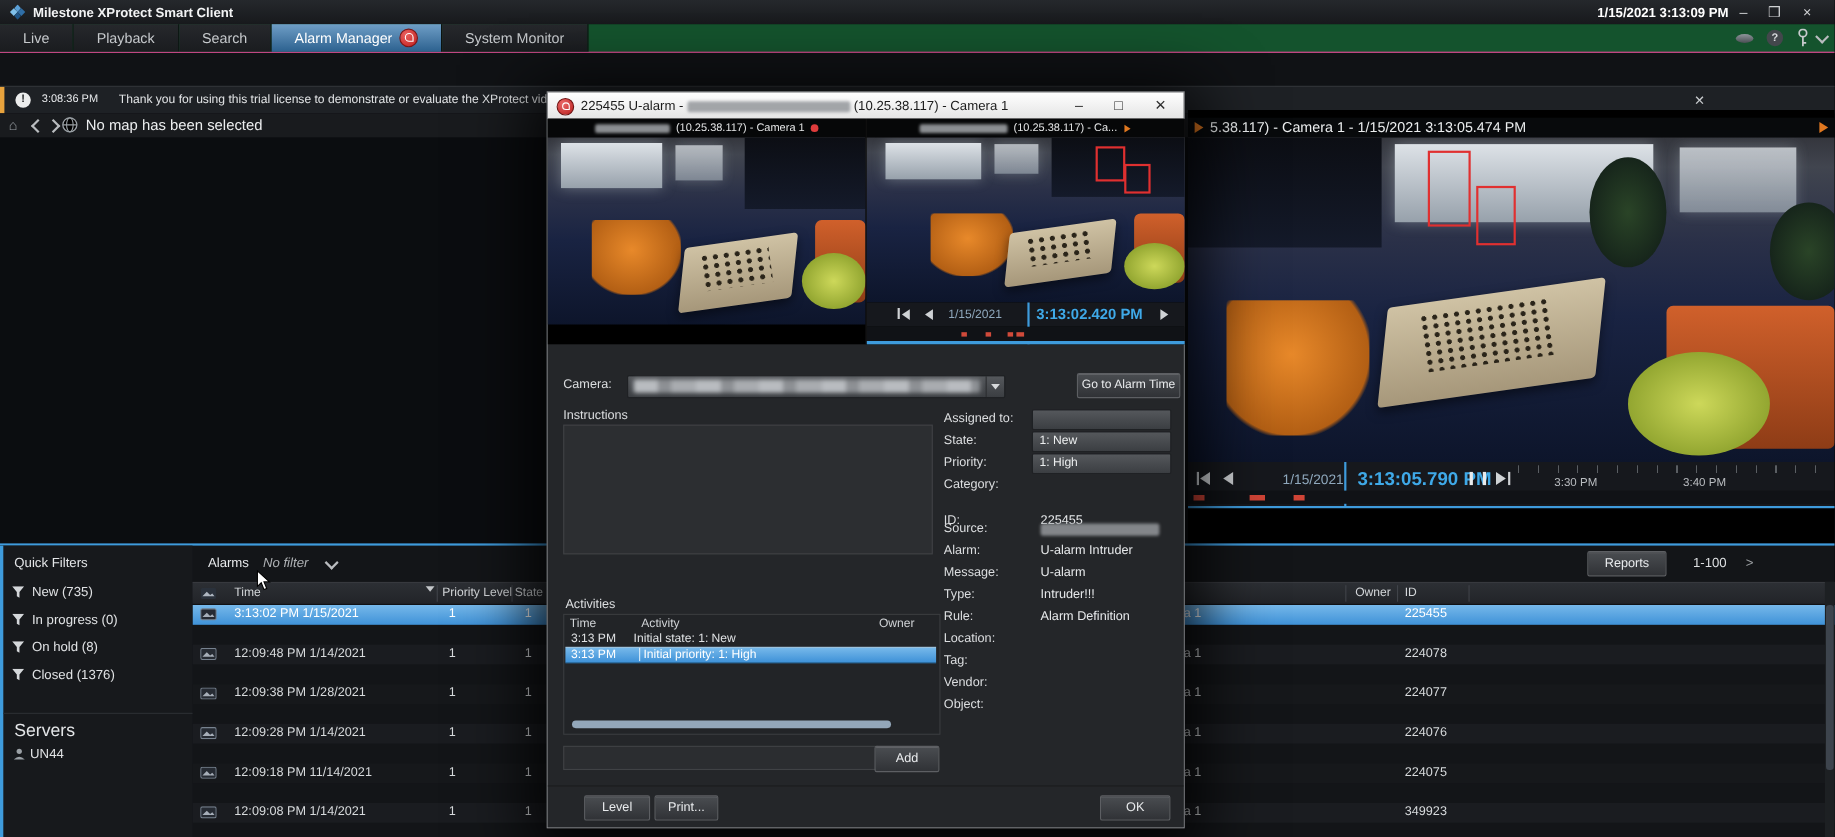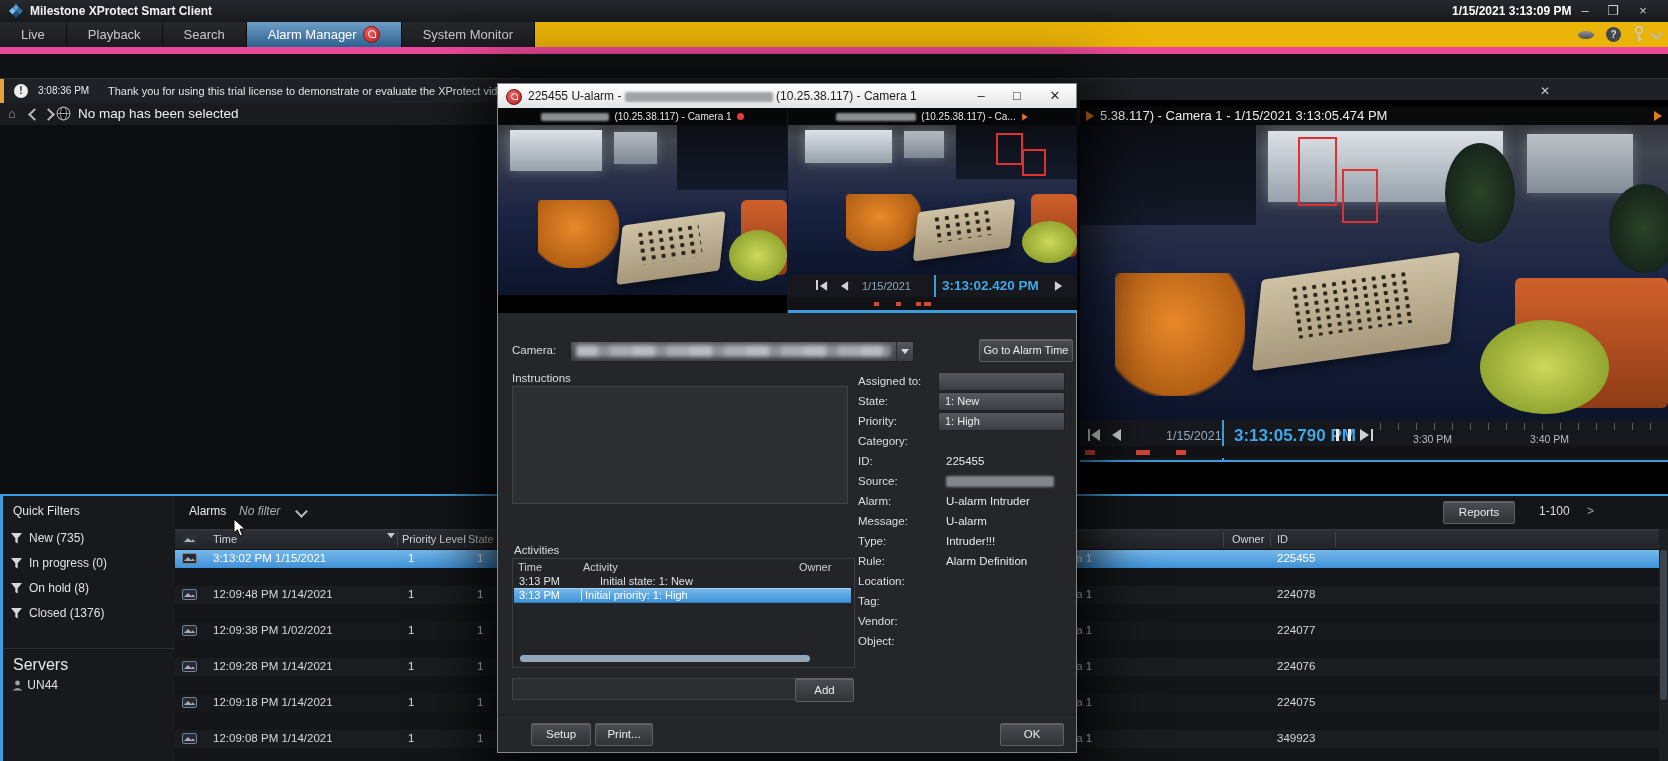--- a/index.html
+++ b/index.html
@@ -7,21 +7,21 @@
   #stage{position:relative;width:1668px;height:761px;overflow:hidden;background:#101215;color:#d8dadc;font-size:12px;}
 
   
   .titlebar{position:absolute;left:0;top:0;width:100%;height:22px;background:linear-gradient(#25282c,#17191c);border-bottom:1px solid #0a0b0c;}
   .app-title{position:absolute;left:30px;top:4px;font-size:12px;font-weight:bold;color:#f2f3f4;}
   .logo{position:absolute;left:9px;top:4px;width:14px;height:14px;}
   .clock{position:absolute;left:1452px;top:4px;font-size:12px;font-weight:bold;color:#fff;}
   .wbtn{position:absolute;top:0;width:26px;height:21px;text-align:center;line-height:21px;color:#cfd1d3;font-size:13px;cursor:default;}
 
   
-  .tabbar{position:absolute;left:0;top:22px;width:100%;height:25px;background:#eab308;display:flex;border-bottom:7px solid #ec4899;}
+  .tabbar{position:absolute;left:0;top:22px;width:100%;height:25px;background:#14532d;display:flex;border-bottom:1px solid #ec4899;}
   .tab{padding:0 21px;line-height:25px;font-size:13px;color:#c6c9cc;background:linear-gradient(#26282c,#1a1c1f);border-right:1px solid #0b0c0e;display:flex;align-items:center;gap:6px;}
   .tab.active{background:linear-gradient(#6f9ec6,#2c618f);color:#fff;}
   .tab-badge{display:none;width:15px;height:15px;border-radius:50%;background:radial-gradient(circle at 35% 30%,#e9605f,#c01e1d);border:1px solid #7e1414;position:relative;}
   .tab-badge.show{display:inline-block;}
   .tab-badge::after{content:"";position:absolute;left:4px;top:3px;width:6px;height:6px;border:1.5px solid #fff;border-radius:50% 50% 0 50%;}
   .oval-icon{position:absolute;left:1578px;top:9px;width:16px;height:8px;border-radius:50%;background:linear-gradient(#8e949a,#4a4f54);}
   .help-icon{position:absolute;left:1606px;top:5px;width:15px;height:15px;border-radius:50%;background:#43474c;color:#d9dbdd;font-size:10px;font-weight:bold;text-align:center;line-height:15px;}
   .key-icon{position:absolute;left:1633px;top:4px;}
   .chev{display:inline-block;width:7px;height:7px;border-right:2px solid #b9bcbf;border-bottom:2px solid #b9bcbf;}
   .chev.down{transform:rotate(45deg);}
@@ -162,21 +162,21 @@
   .fld-redact{display:none;}
   .fld-redact.show{display:block;position:absolute;left:88px;top:4px;width:108px;height:11px;background:#8e9195;border-radius:2px;filter:blur(1.3px);opacity:.9;}
   .fld-value{position:absolute;left:88px;top:3px;font-size:11.5px;color:#e6e8ea;white-space:nowrap;}
   .act-label{position:absolute;left:16px;top:436px;font-size:11.5px;color:#dcdee0;}
   .act-box{position:absolute;left:14px;top:450px;width:341px;height:108px;background:#222427;border:1px solid #3b3d40;}
   .act-hrow{position:absolute;left:0;top:2px;width:100%;height:14px;}
   .act-hrow span{position:absolute;font-size:11px;color:#d0d3d6;}
   .act-row{position:absolute;left:1px;width:337px;height:13px;font-size:11px;color:#dfe1e3;}
   .act-row span{position:absolute;top:0;white-space:nowrap;}
   .act-row.sel{background:linear-gradient(#76b8ea,#3f92d8);color:#fff;border-top:1px solid #a8d2f0;border-bottom:1px solid #2f7cba;}
-  .act-t{left:5px;} .act-a{left:86px;} .act-o{left:286px;}
+  .act-t{left:5px;} .act-a{left:62px;} .act-o{left:286px;}
   .act-row.sel .act-a{border-left:1px solid #d8ecfa;padding-left:3px;left:67px;}
   .act-row.sel .act-o{border-left:1px solid #d8ecfa;padding-left:3px;left:283px;}
   .act-scroll{position:absolute;left:7px;bottom:5px;width:290px;height:7px;background:#93a7ba;border-radius:4px;}
   .cmt-input{position:absolute;left:14px;top:570px;width:276px;height:20px;background:#2b2d30;border:1px solid #404245;color:#e6e8ea;font-size:11px;padding:0 4px;}
   .add-btn{position:absolute;left:297px;top:570px;width:57px;height:22px;line-height:22px;}
   .dlg-footdiv{position:absolute;left:0;top:606px;width:100%;height:1px;background:#1a1b1d;}
   .help-btn{position:absolute;left:33px;top:615px;width:58px;height:21px;line-height:21px;}
   .print-btn{position:absolute;left:97px;top:615px;width:56px;height:21px;line-height:21px;}
   .ok-btn{position:absolute;left:502px;top:615px;width:62px;height:21px;line-height:21px;}
 
@@ -407,21 +407,21 @@
             <span class="c-src">HikvisionGeneric (10.25.38.117) - Camera 1</span>
             <span class="c-owner"></span>
             <span class="c-id">224078</span>
           </div>
 
           <div class="arow" style="top: 36px;">
             <svg class="snap-icon" width="15" height="11" viewBox="0 0 15 11">
               <rect x="0.5" y="0.5" width="14" height="10" rx="1.5" fill="#262b33" stroke="#77828f" stroke-width="1"></rect>
               <path d="M2,8 L6,4 L9,7 L11,5.5 L13,8 Z" fill="#a6aeb8"></path>
             </svg>
-            <span class="c-time">12:09:38 PM 1/02/2021</span>
+            <span class="c-time">12:09:38 PM 1/28/2021</span>
             <span class="c-pri">1</span>
             <span class="c-state">1</span>
             <span class="c-sname">New</span>
             <span class="c-msg">U-alarm</span>
             <span class="c-src">HikvisionGeneric (10.25.38.117) - Camera 1</span>
             <span class="c-owner"></span>
             <span class="c-id">224077</span>
           </div>
 
           <div class="arow" style="top: 54px;">
@@ -437,21 +437,21 @@
             <span class="c-src">HikvisionGeneric (10.25.38.117) - Camera 1</span>
             <span class="c-owner"></span>
             <span class="c-id">224076</span>
           </div>
 
           <div class="arow" style="top: 72px;">
             <svg class="snap-icon" width="15" height="11" viewBox="0 0 15 11">
               <rect x="0.5" y="0.5" width="14" height="10" rx="1.5" fill="#262b33" stroke="#77828f" stroke-width="1"></rect>
               <path d="M2,8 L6,4 L9,7 L11,5.5 L13,8 Z" fill="#a6aeb8"></path>
             </svg>
-            <span class="c-time">12:09:18 PM 1/14/2021</span>
+            <span class="c-time">12:09:18 PM 11/14/2021</span>
             <span class="c-pri">1</span>
             <span class="c-state">1</span>
             <span class="c-sname">New</span>
             <span class="c-msg">U-alarm</span>
             <span class="c-src">HikvisionGeneric (10.25.38.117) - Camera 1</span>
             <span class="c-owner"></span>
             <span class="c-id">224075</span>
           </div>
 
           <div class="arow" style="top: 90px;">
@@ -584,21 +584,21 @@
           </span>
 
         </div>
 
         <div class="fld" style="top: 324px;">
           <span class="fld-label">Category:</span>
 
           <span class="fld-value"></span>
         </div>
 
-        <div class="fld" style="top: 344px;">
+        <div class="fld" style="top: 356px;">
           <span class="fld-label">ID:</span>
 
           <span class="fld-value">225455</span>
         </div>
 
         <div class="fld" style="top: 364px;">
           <span class="fld-label">Source:</span>
 
           <span class="fld-redact show"></span>
 
@@ -671,21 +671,21 @@
             <span class="act-a">Initial priority: 1: High</span>
             <span class="act-o"></span>
           </div>
 
         <div class="act-scroll"></div>
       </div>
 
       <input class="cmt-input" value="" style="">
       <span class="btn add-btn">Add</span>
       <div class="dlg-footdiv"></div>
-      <span class="btn help-btn">Setup</span>
+      <span class="btn help-btn">Level</span>
       <span class="btn print-btn">Print...</span>
       <span class="btn ok-btn">OK</span>
     </div>
   </div>
 
   <svg class="cursor" width="14" height="20" viewBox="0 0 14 20">
     <path d="M1,1 L1,15 L4.5,11.8 L7,18 L9.5,17 L7,11 L12,11 Z" fill="#fff" stroke="#000" stroke-width="1"></path>
   </svg>
 </div>
 

